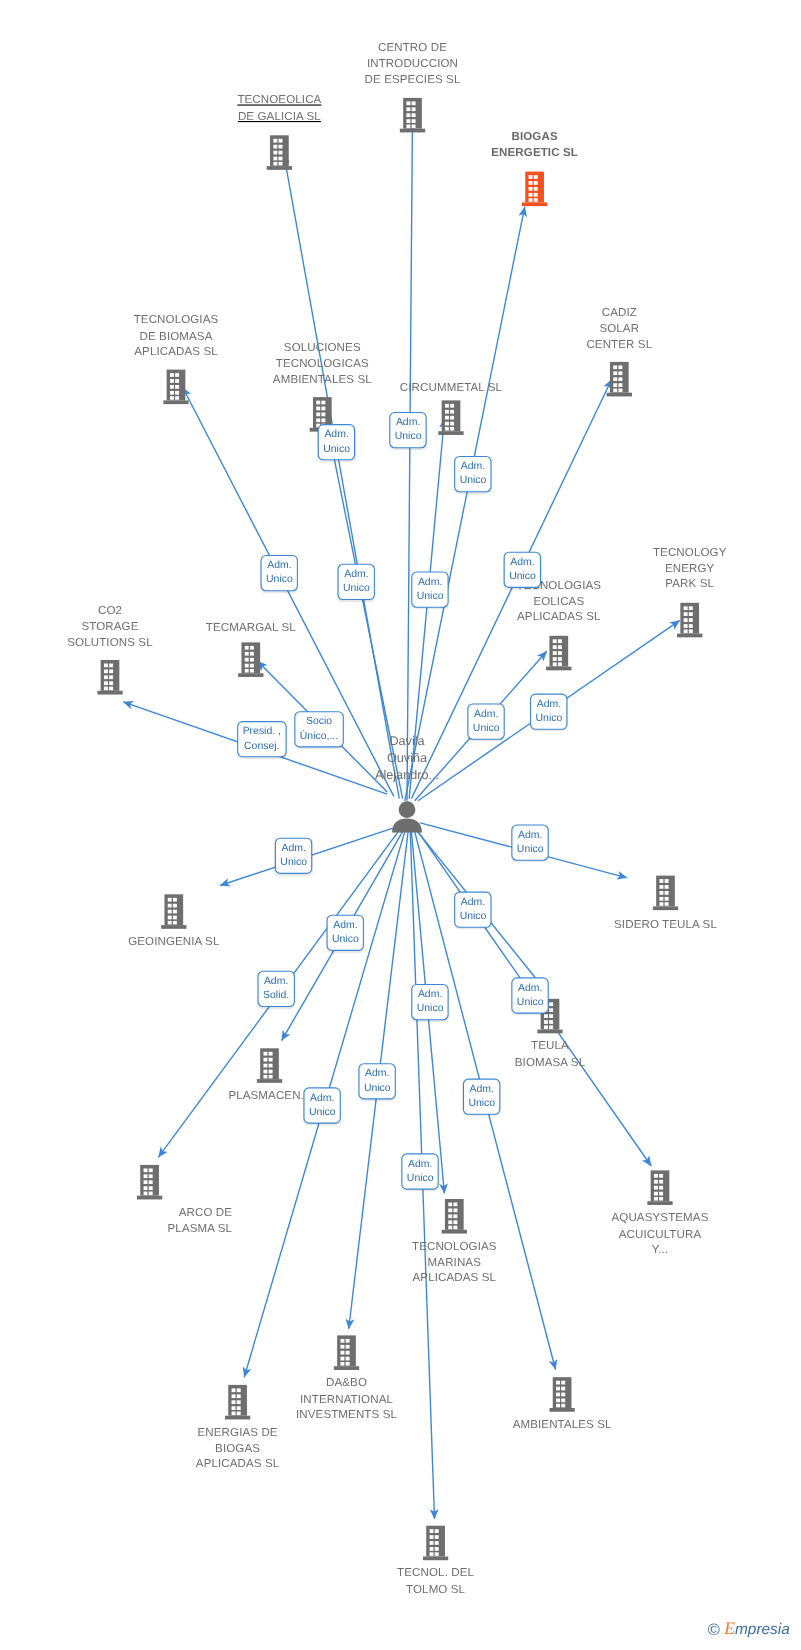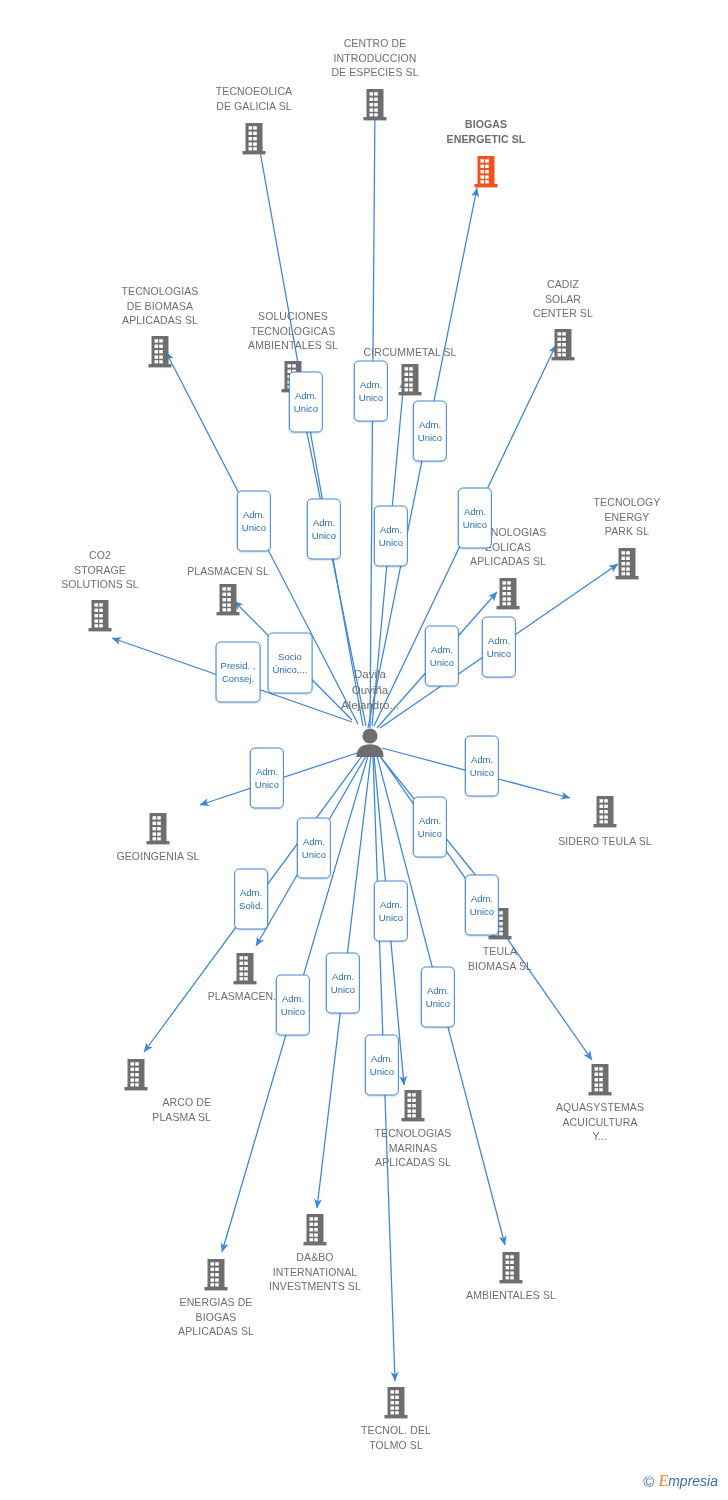--- a/index.html
+++ b/index.html
@@ -16,21 +16,21 @@
   .bldg{width:26px;height:34px;}
 
   .person{position:absolute;transform:translate(-50%,-50%);width:60px;text-align:center;}
   .person .p-ico{display:block;margin:0 auto;}
   .person-label{position:absolute;transform:translate(-50%,0);width:120px;text-align:center;
                 font-size:11.5px;line-height:15.5px;color:#6e6e6e;white-space:pre-line;}
 
   .elabel{position:absolute;transform:translate(-50%,-50%);
           background:#ffffff;border:1.3px solid #3b86d6;border-radius:5px;
           color:#2a6fb8;font-size:9.5px;line-height:12.5px;text-align:center;
-          padding:17px 4px;white-space:pre-line;box-shadow:0 1px 1px rgba(0,0,0,.10);}
+          padding:3px 4px;white-space:pre-line;box-shadow:0 1px 1px rgba(0,0,0,.10);}
 
   .wm{position:absolute;right:10px;bottom:8px;display:flex;align-items:center;gap:4px;}
   .wm .c{color:#3a6ea5;font-size:15px;}
   .wm .e{color:#ef7d2a;font-size:16px;font-style:italic;font-family:"Liberation Serif",serif;}
   .wm .rest{color:#3a6ea5;font-size:14px;font-style:italic;font-family:Liberation Sans, sans-serif;}
 </style>
 </head>
 <body>
 
 <div id="stage">
@@ -120,21 +120,21 @@
           <rect x="7.5" y="9.6" width="3.6" height="3.4" fill="#fff"></rect>
           <rect x="12.2" y="9.6" width="3.6" height="3.4" fill="#fff"></rect>
           <rect x="7.5" y="15" width="3.6" height="3.4" fill="#fff"></rect>
           <rect x="12.2" y="15" width="3.6" height="3.4" fill="#fff"></rect>
           <rect x="7.5" y="20.4" width="3.6" height="3.4" fill="#fff"></rect>
           <rect x="12.2" y="20.4" width="3.6" height="3.4" fill="#fff"></rect>
           <rect x="7.5" y="25.2" width="3.6" height="3.2" fill="#fff"></rect>
           <rect x="12.2" y="25.2" width="3.6" height="3.2" fill="#fff"></rect>
         </svg>
       </div>
-      <div class="node" style="left: 254px; top: 84px;">
+      <div class="node" style="left: 254px; top: 84px; text-decoration: underline;">
         <div class="caption">TECNOEOLICA
 DE GALICIA SL</div>
       </div>
       <div class="node" style="left: 160px; top: 335px;">
         <svg class="ico bldg" viewBox="0 0 26 34">
           <rect x="4.5" y="1" width="17" height="28" fill="#6e6e6e"></rect>
           <rect x="1.5" y="29" width="23" height="3.4" fill="#6e6e6e"></rect>
           <rect x="7.5" y="4.2" width="3.6" height="3.4" fill="#fff"></rect>
           <rect x="12.2" y="4.2" width="3.6" height="3.4" fill="#fff"></rect>
           <rect x="16.9" y="4.2" width="0" height="0" fill="#fff"></rect>
@@ -294,21 +294,21 @@
           <rect x="12.2" y="9.6" width="3.6" height="3.4" fill="#fff"></rect>
           <rect x="7.5" y="15" width="3.6" height="3.4" fill="#fff"></rect>
           <rect x="12.2" y="15" width="3.6" height="3.4" fill="#fff"></rect>
           <rect x="7.5" y="20.4" width="3.6" height="3.4" fill="#fff"></rect>
           <rect x="12.2" y="20.4" width="3.6" height="3.4" fill="#fff"></rect>
           <rect x="7.5" y="25.2" width="3.6" height="3.2" fill="#fff"></rect>
           <rect x="12.2" y="25.2" width="3.6" height="3.2" fill="#fff"></rect>
         </svg>
       </div>
       <div class="node" style="left: 228px; top: 564px;">
-        <div class="caption">PLASMACEN SL</div>
+        <div class="caption">TECMARGAL SL</div>
       </div>
       <div class="node" style="left: 158px; top: 812px;">
         <svg class="ico bldg" viewBox="0 0 26 34">
           <rect x="4.5" y="1" width="17" height="28" fill="#6e6e6e"></rect>
           <rect x="1.5" y="29" width="23" height="3.4" fill="#6e6e6e"></rect>
           <rect x="7.5" y="4.2" width="3.6" height="3.4" fill="#fff"></rect>
           <rect x="12.2" y="4.2" width="3.6" height="3.4" fill="#fff"></rect>
           <rect x="16.9" y="4.2" width="0" height="0" fill="#fff"></rect>
           <rect x="7.5" y="9.6" width="3.6" height="3.4" fill="#fff"></rect>
           <rect x="12.2" y="9.6" width="3.6" height="3.4" fill="#fff"></rect>

